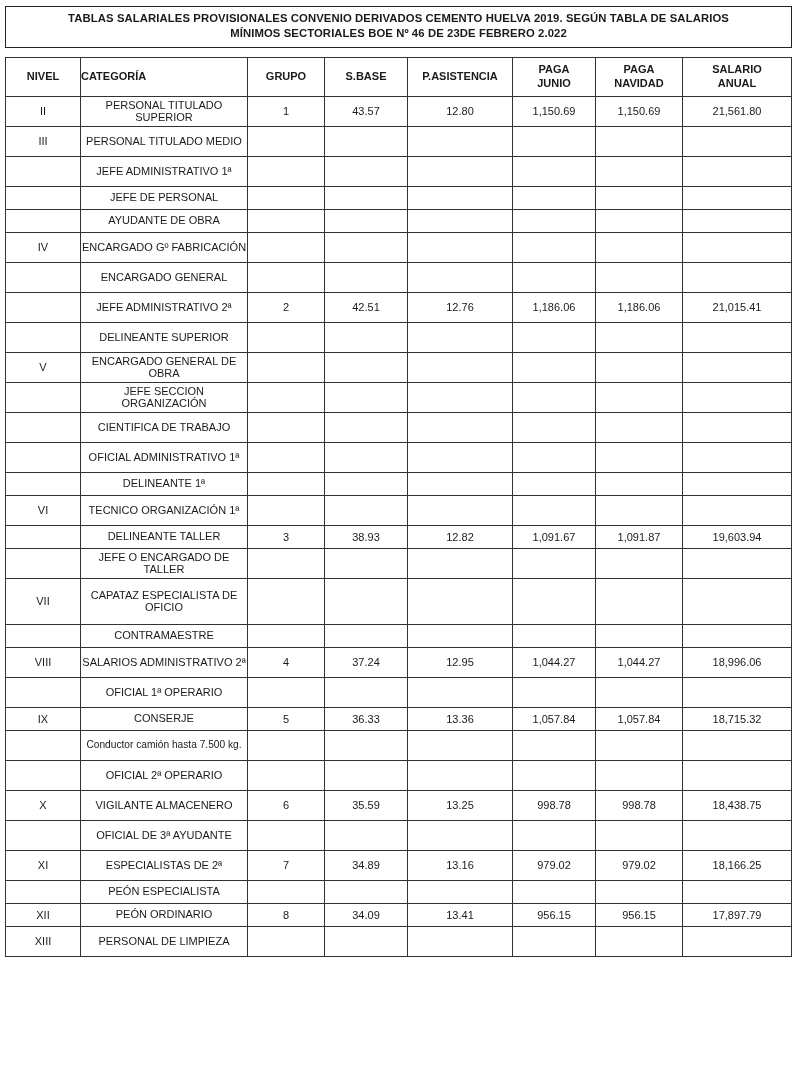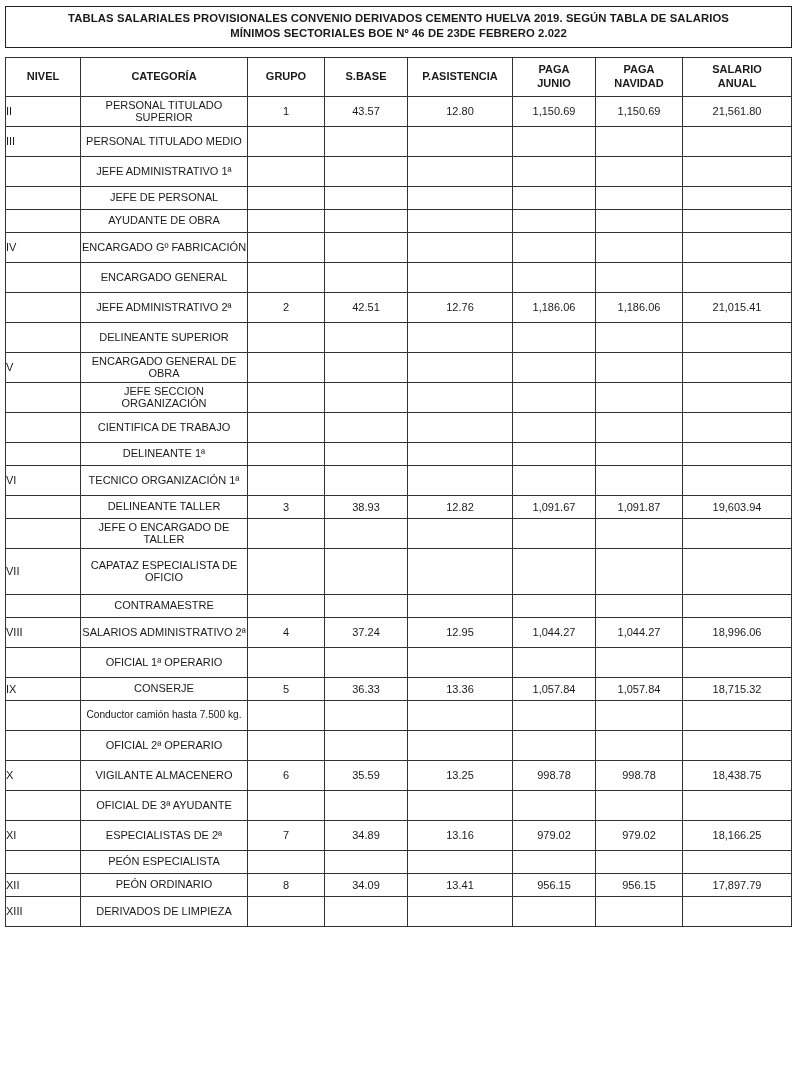--- a/index.html
+++ b/index.html
@@ -50,29 +50,30 @@
   }
   thead th {
     font-weight: bold;
     text-align: center;
     height: 38px;
     line-height: 1.2;
     font-size: 11.2px;
     padding: 2px 3px;
   }
   th.c-nivel { width: 74px; }
-  th.c-cat   { width: 166px; text-align: center; padding-right: 6px;}
+  th.c-cat   { width: 166px; text-align: left; padding-right: 6px;}
   th.c-grupo { width: 76px; }
   th.c-base  { width: 82px; }
   th.c-asist { width: 104px; }
   th.c-junio { width: 82px; }
   th.c-navid { width: 86px; }
   th.c-anual { width: auto; }
 
   td.nivel {
+    text-align: center;
     font-size: 11.5px;
   }
   td.cat {
     text-align: center;
     padding: 1px 3px 2px 4px;
     line-height: 1.12;
     font-size: 11.2px;
   }
   td.cat.small {
     font-size: 10.2px;
@@ -231,20 +232,30 @@
         <tr style="height: 30px;">
           <td class="nivel"></td>
           <td class="cat">CIENTIFICA DE TRABAJO</td>
           <td class="num"></td>
           <td class="num"></td>
           <td class="num"></td>
           <td class="num"></td>
           <td class="num"></td>
           <td class="num"></td>
         </tr>
+        <tr style="height: 30px;">
+          <td class="nivel"></td>
+          <td class="cat">OFICIAL ADMINISTRATIVO 1ª</td>
+          <td class="num"></td>
+          <td class="num"></td>
+          <td class="num"></td>
+          <td class="num"></td>
+          <td class="num"></td>
+          <td class="num"></td>
+        </tr>
         <tr style="height: 23px;">
           <td class="nivel"></td>
           <td class="cat">DELINEANTE 1ª</td>
           <td class="num"></td>
           <td class="num"></td>
           <td class="num"></td>
           <td class="num"></td>
           <td class="num"></td>
           <td class="num"></td>
         </tr>
@@ -393,21 +404,21 @@
           <td class="cat">PEÓN ORDINARIO</td>
           <td class="num">8</td>
           <td class="num">34.09</td>
           <td class="num">13.41</td>
           <td class="num">956.15</td>
           <td class="num">956.15</td>
           <td class="num">17,897.79</td>
         </tr>
         <tr style="height: 30px;">
           <td class="nivel">XIII</td>
-          <td class="cat">DERIVADOS DE LIMPIEZA</td>
+          <td class="cat">PERSONAL DE LIMPIEZA</td>
           <td class="num"></td>
           <td class="num"></td>
           <td class="num"></td>
           <td class="num"></td>
           <td class="num"></td>
           <td class="num"></td>
         </tr>
       </tbody>
   </table>
 

